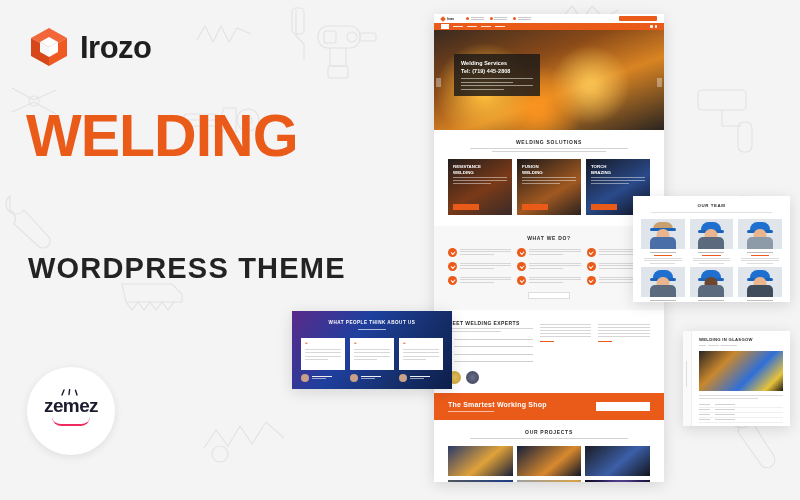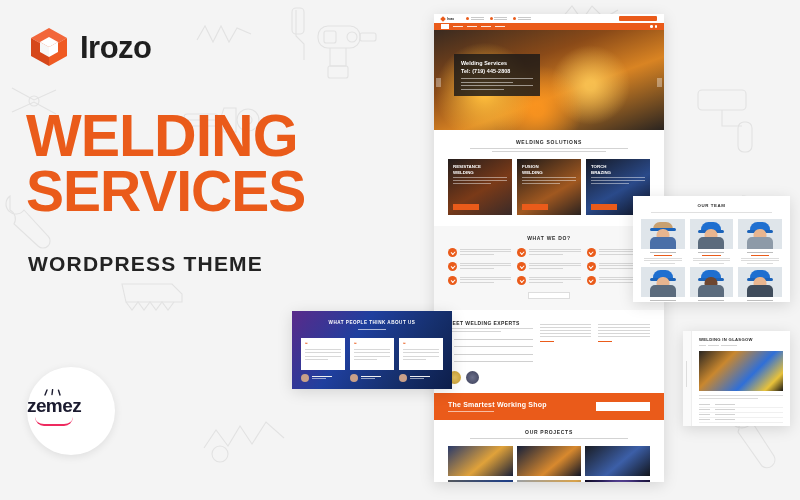--- a/index.html
+++ b/index.html
@@ -22,29 +22,29 @@
   .logo-text { font-size:31px; font-weight:bold; color:#1f1f1f; letter-spacing:-.5px; line-height:1; }
 
   .headline { position:absolute; left:26px; top:108px; width:390px; }
   .headline .l1, .headline .l2 {
     font-size:59px; font-weight:bold; color:#ea5b1a;
     line-height:.95; letter-spacing:-1px; display:block;
   }
   .headline .l2 { font-size:57px; }
   .subhead {
     position:absolute; left:28px; top:252px;
-    font-size:21px; font-weight:bold; color:#232323; letter-spacing:1.2px;text-align:right;
+    font-size:29px; font-weight:bold; color:#232323; letter-spacing:1.2px;text-align:right;
   }
 
   
   .badges { position:absolute; left:27px; top:367px; display:flex; gap:11px; }
   .badge {
     width:88px; height:88px; border-radius:50%; background:#fff;
     box-shadow:0 2px 9px rgba(0,0,0,.09);
-    display:flex; flex-direction:column; align-items:flex-start; justify-content:center;
+    display:flex; flex-direction:column; align-items:center; justify-content:center;
   }
   .zemez-wrap { position:relative; display:flex; flex-direction:column; align-items:center; }
   .zemez-txt { font-size:19px; font-weight:bold; color:#1b1b2f; letter-spacing:-.6px; line-height:1; }
   .zemez-smile { width:38px; height:9px; border-bottom:2.6px solid #ee2a5f; border-radius:0 0 30px 30px; margin-top:2px; }
   .zemez-ticks { position:absolute; top:-7px; left:16px; width:22px; height:7px; }
 
   .el-sq { width:28px; height:28px; border-radius:5px;
     background:linear-gradient(135deg,#9b2fae 0%,#e0457b 100%);
     display:flex; align-items:center; justify-content:center; }
   .el-sq span { display:flex; gap:2px; }
@@ -295,21 +295,20 @@
         <polygon points="21,11 30,16 21,21 12,16" fill="#ffffff"></polygon>
         <polygon points="12,16 21,21 21,31 12,26" fill="#f7f7f7"></polygon>
         <polygon points="30,16 21,21 21,31 30,26" fill="#ffffff"></polygon>
       </svg>
     </div>
     <div class="logo-text">Irozo</div>
   </div>
 
   <div class="headline">
     <span class="l1">WELDING</span>
-    <span class="l2">SERVICES</span>
   </div>
 
   <div class="subhead">WORDPRESS THEME</div>
 
   <div class="badges">
 
     <div class="badge">
       <div class="zemez-wrap">
         <svg class="zemez-ticks" viewBox="0 0 22 7">
           <path d="M2 6 L4 1 M9 5.5 L9.6 0.6 M17 6 L15.5 1.2" stroke="#1b1b2f" stroke-width="1.4" fill="none" stroke-linecap="round"></path>

